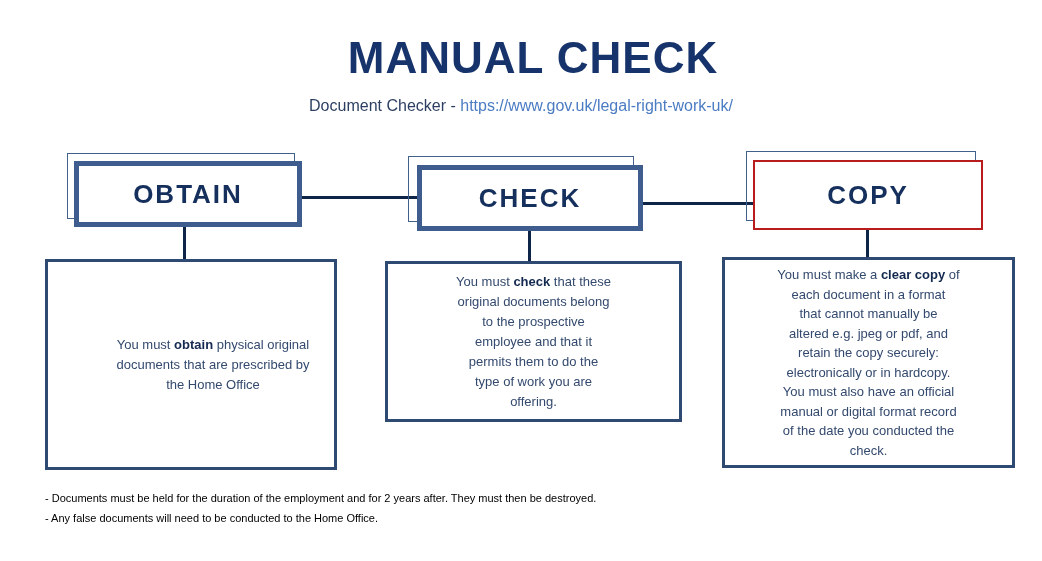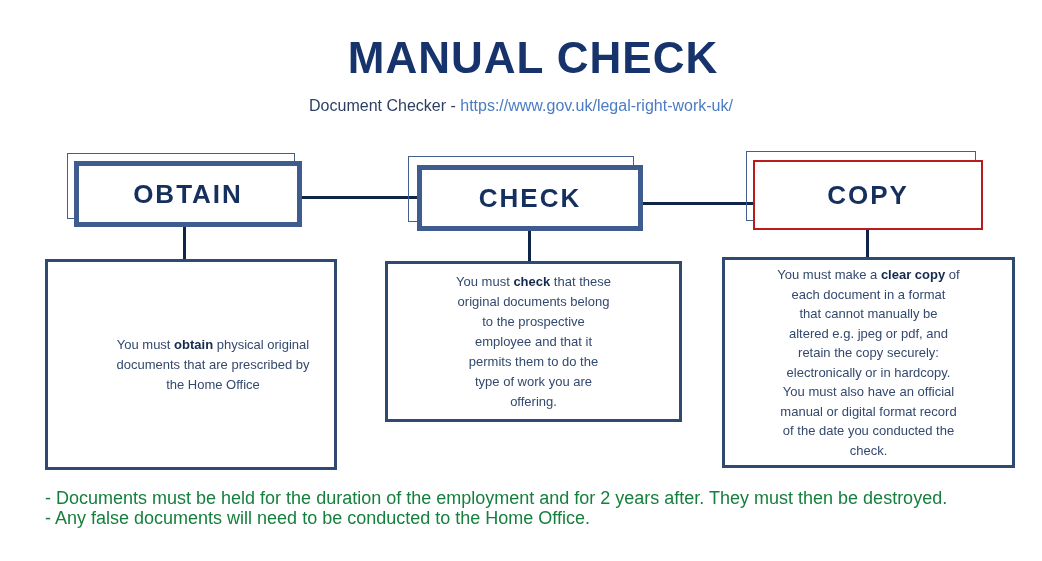--- a/index.html
+++ b/index.html
@@ -76,22 +76,22 @@
   }
   .desc .b { font-weight: bold; color: #13294f; }
   .desc.d1 { left: 45px;  top: 259px; width: 292px; height: 211px; padding-left: 44px; }
   .desc.d2 { left: 385px; top: 261px; width: 297px; height: 161px; }
   .desc.d3 { left: 722px; top: 257px; width: 293px; height: 211px; }
   .desc.d3 p { line-height: 19.5px; }
 
   
   .footnotes {
     position: absolute; left: 45px; top: 489px;
-    font-size: 18px; line-height: 19.5px;
-    color: #15803d;
+    font-size: 11px; line-height: 19.5px;
+    color: #000000;
   }
 </style>
 </head>
 <body>
 
 <div class="canvas">
 
   <div class="title">MANUAL CHECK</div>
   <div class="subtitle">
     <span>Document Checker - </span><span class="link">https://www.gov.uk/legal-right-work-uk/</span>

